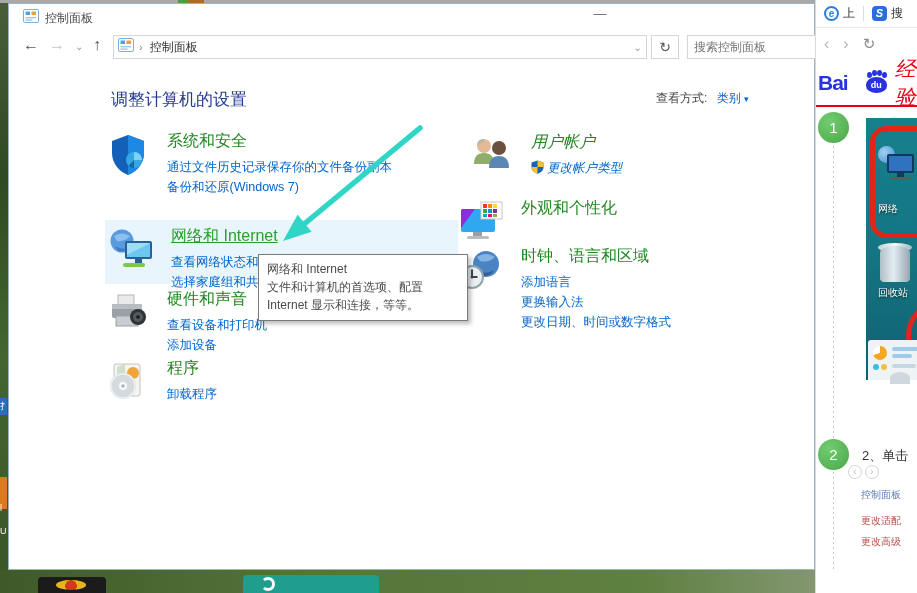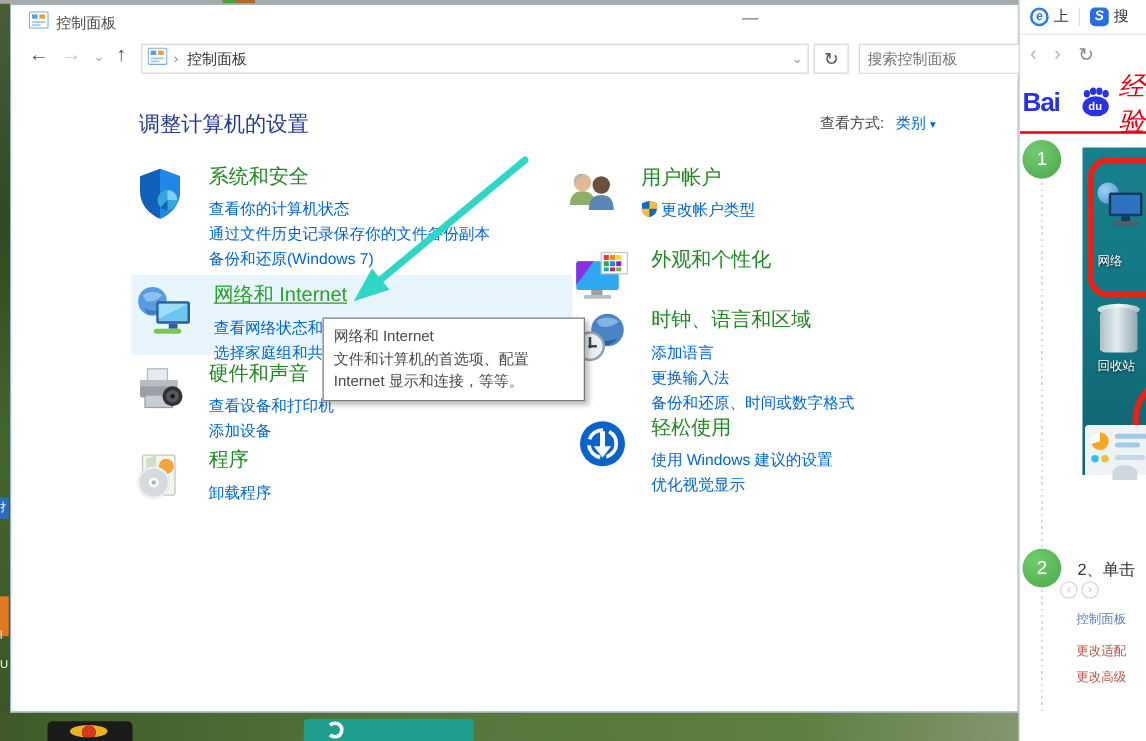--- a/index.html
+++ b/index.html
@@ -180,21 +180,20 @@
         <svg width="46" height="44" viewBox="0 0 46 44">
             <path d="M23 2 L39 8 V20 C39 31 31.5 38.5 23 42 C14.5 38.5 7 31 7 20 V8 Z" fill="#1260b8"></path>
             <path d="M23 2 L39 8 V20 C39 31 31.5 38.5 23 42 Z" fill="#1e88e5"></path>
             <circle cx="29" cy="27" r="8" fill="#35a8e0"></circle>
             <path d="M29 19 A8 8 0 0 1 37 27 L29 27 Z" fill="#7fd0f5"></path>
             <path d="M29 27 L23.5 33 A8 8 0 0 0 29 35 Z" fill="#1565a8"></path>
           </svg>
       </div>
       <div class="cat-body">
         <a class="cat-title">系统和安全</a>
-        <a class="cat-link">查看你的计算机状态</a>
         <a class="cat-link">通过文件历史记录保存你的文件备份副本</a>
         <a class="cat-link">备份和还原(Windows 7)</a>
       </div>
     </div>
 
     <div class="cat hovered" style="left:96px; top:216px;">
       <div class="cat-icon">
         <svg width="46" height="44" viewBox="0 0 46 44">
             <circle cx="13" cy="13" r="11.5" fill="#5a9be0"></circle>
             <path d="M5 8 Q13 3 21 8 Q16 14 8 13 Z" fill="#8cc0ef"></path>
@@ -243,21 +242,21 @@
             <circle cx="18" cy="26" r="4" fill="#f7fafc"></circle>
             <circle cx="18" cy="26" r="1.8" fill="#aeb6bc"></circle>
           </svg>
       </div>
       <div class="cat-body">
         <a class="cat-title">程序</a>
         <a class="cat-link">卸载程序</a>
       </div>
     </div>
 
-    <div class="cat" style="left:442px; top:128px;">
+    <div class="cat" style="left:460px; top:128px;font-style:italic;">
       <div class="cat-icon">
         <svg width="46" height="44" viewBox="0 0 46 44">
             <circle cx="15" cy="12" r="7" fill="#e2bb96"></circle>
             <path d="M15 5 Q8 5 8 12 Q12 8 15 8 Z" fill="#b5b8a5"></path>
             <path d="M5 30 Q5 19 15 19 Q25 19 25 30 Z" fill="#8fae6a"></path>
             <circle cx="30" cy="14" r="7" fill="#6b4f3f"></circle>
             <path d="M20 34 Q20 22 30 22 Q40 22 40 34 Z" fill="#5b87b5"></path>
           </svg>
       </div>
       <div class="cat-body">
@@ -303,39 +302,24 @@
             <circle cx="13" cy="29" r="11" fill="#eceff1" stroke="#90a4ae" stroke-width="2"></circle>
             <line x1="13" y1="29" x2="13" y2="21.5" stroke="#37474f" stroke-width="2"></line>
             <line x1="13" y1="29" x2="18.5" y2="29" stroke="#37474f" stroke-width="2"></line>
             <circle cx="13" cy="29" r="1.5" fill="#37474f"></circle>
           </svg>
       </div>
       <div class="cat-body">
         <a class="cat-title">时钟、语言和区域</a>
         <a class="cat-link">添加语言</a>
         <a class="cat-link">更换输入法</a>
-        <a class="cat-link">备份和还原、时间或数字格式</a>
-      </div>
-    </div>
-
-    <div class="cat" style="left:450px; top:328px;">
-      <div class="cat-icon">
-        <svg width="46" height="44" viewBox="0 0 46 44">
-            <circle cx="23" cy="21" r="18" fill="#0a63c9"></circle>
-            <circle cx="23" cy="21" r="11" fill="none" stroke="#fff" stroke-width="3" stroke-dasharray="14 5"></circle>
-            <line x1="23" y1="11" x2="23" y2="24" stroke="#fff" stroke-width="4"></line>
-            <polygon points="16,23 30,23 23,32" fill="#fff"></polygon>
-          </svg>
-      </div>
-      <div class="cat-body">
-        <a class="cat-title">轻松使用</a>
-        <a class="cat-link">使用 Windows 建议的设置</a>
-        <a class="cat-link">优化视觉显示</a>
-      </div>
-    </div>
+        <a class="cat-link">更改日期、时间或数字格式</a>
+      </div>
+    </div>
+
 
     <div class="tooltip">
       <div>网络和 Internet</div>
       <div>文件和计算机的首选项、配置</div>
       <div>Internet 显示和连接，等等。</div>
     </div>
   </div>
 
   <svg class="arrow-svg">
     <line x1="420" y1="128" x2="303" y2="225" stroke="#2fd5c5" stroke-width="5.5" stroke-linecap="round"></line>

